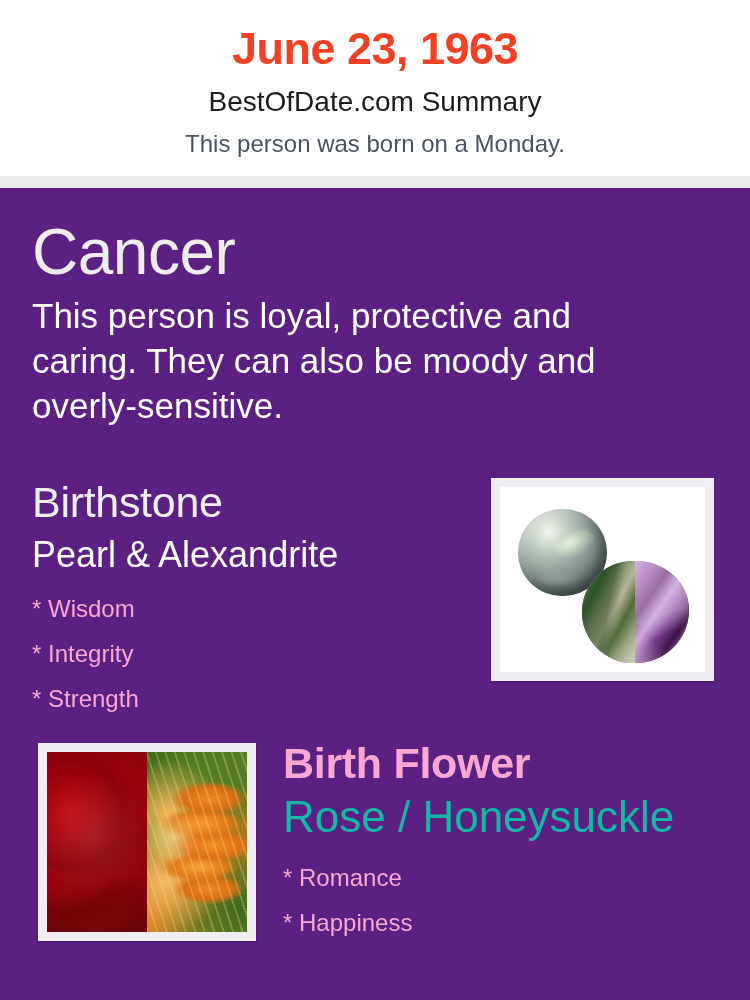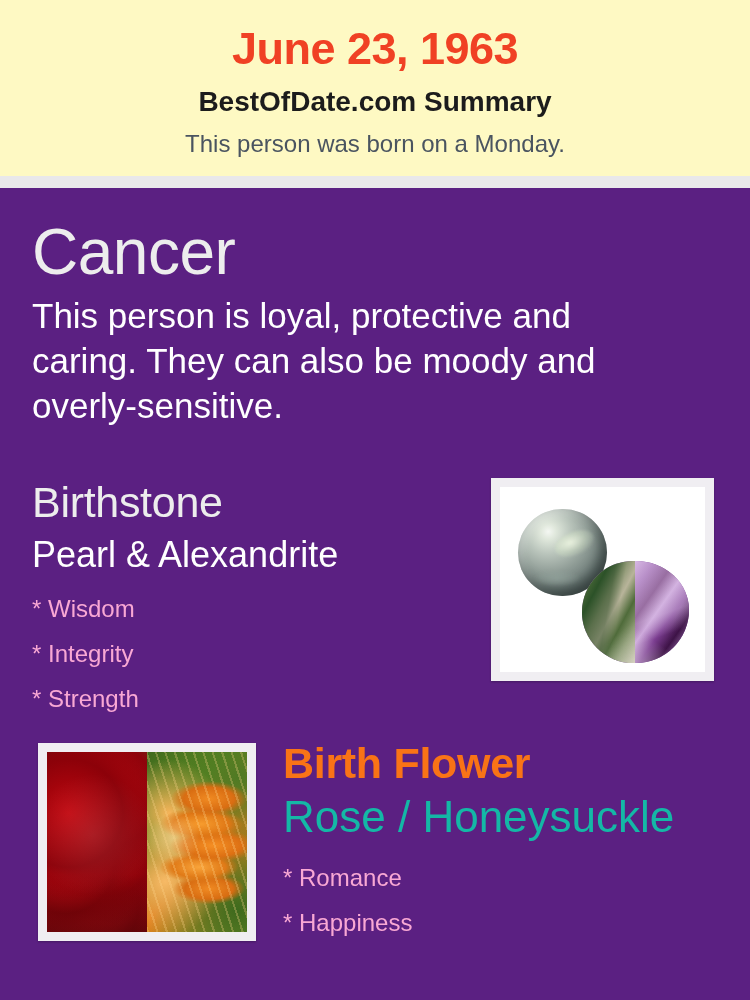--- a/index.html
+++ b/index.html
@@ -19,40 +19,40 @@
     height: 1000px;
     background: #5b2082;
   }
 
   
   .header {
     position: absolute;
     top: 0; left: 0;
     width: 750px;
     height: 176px;
-    background: #fef9c3;
+    background: #ffffff;
     text-align: center;
   }
   .header-date {
     position: absolute;
     top: 22px; left: 0;
     width: 750px;
     font-size: 45px;
     font-weight: bold;
     line-height: 53px;
     letter-spacing: -0.5px;
     color: #f04124;
     white-space: nowrap;
   }
   .header-site {
     position: absolute;
     top: 86px; left: 0;
     width: 750px;
     font-size: 28px;
-    font-weight: bold;
+    font-weight: normal;
     line-height: 32px;
     color: #1c1c1c;
     white-space: nowrap;
   }
   .header-note {
     position: absolute;
     top: 130px; left: 0;
     width: 750px;
     font-size: 24px;
     font-weight: normal;
@@ -122,21 +122,21 @@
   }
 
   
   .flower-title {
     position: absolute;
     top: 738px; left: 283px;
     font-size: 43px;
     font-weight: bold;
     line-height: 50px;
     letter-spacing: -0.3px;
-    color: #f97316;
+    color: #f9a8d4;
   }
   .flower-name {
     position: absolute;
     top: 796px; left: 283px;
     font-size: 44px;
     font-weight: normal;
     line-height: 42px;
     color: #14b8a6;
     white-space: nowrap;
   }

